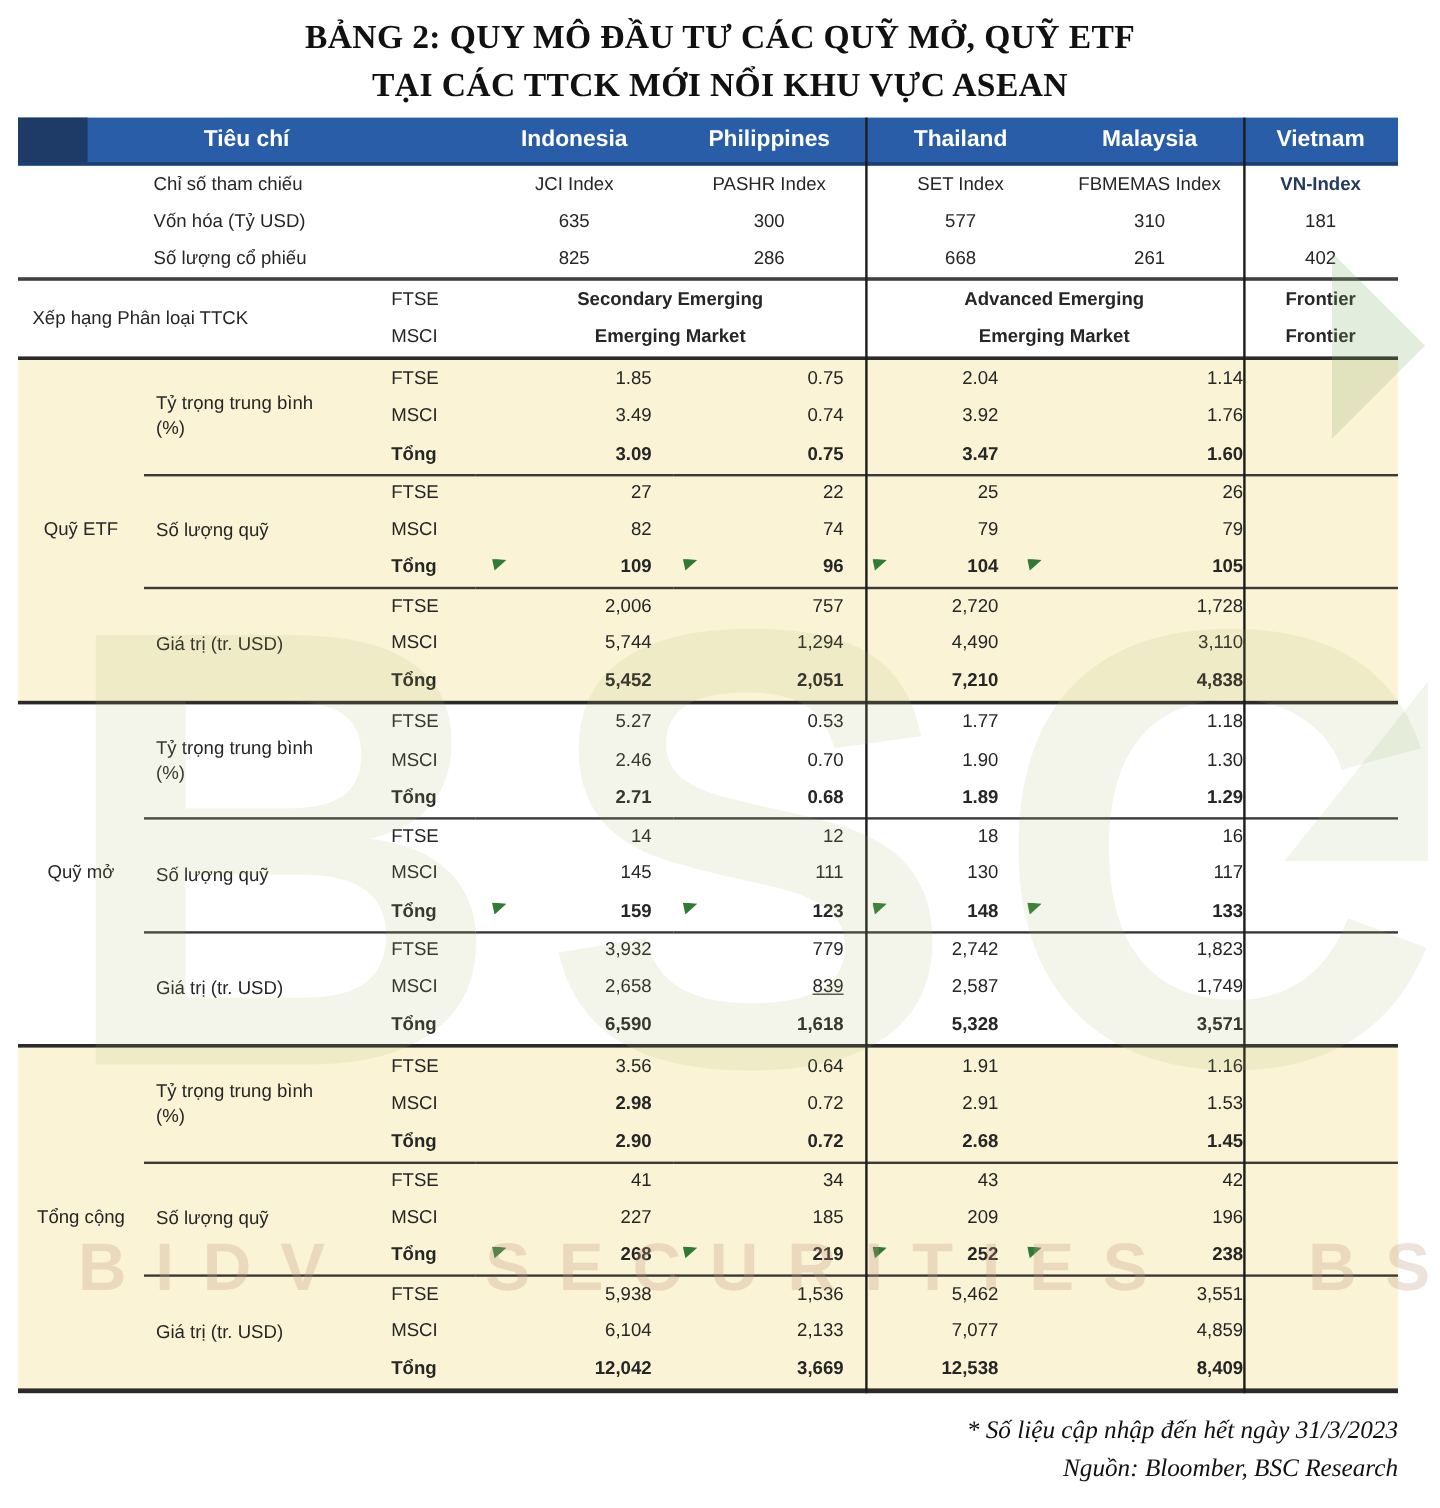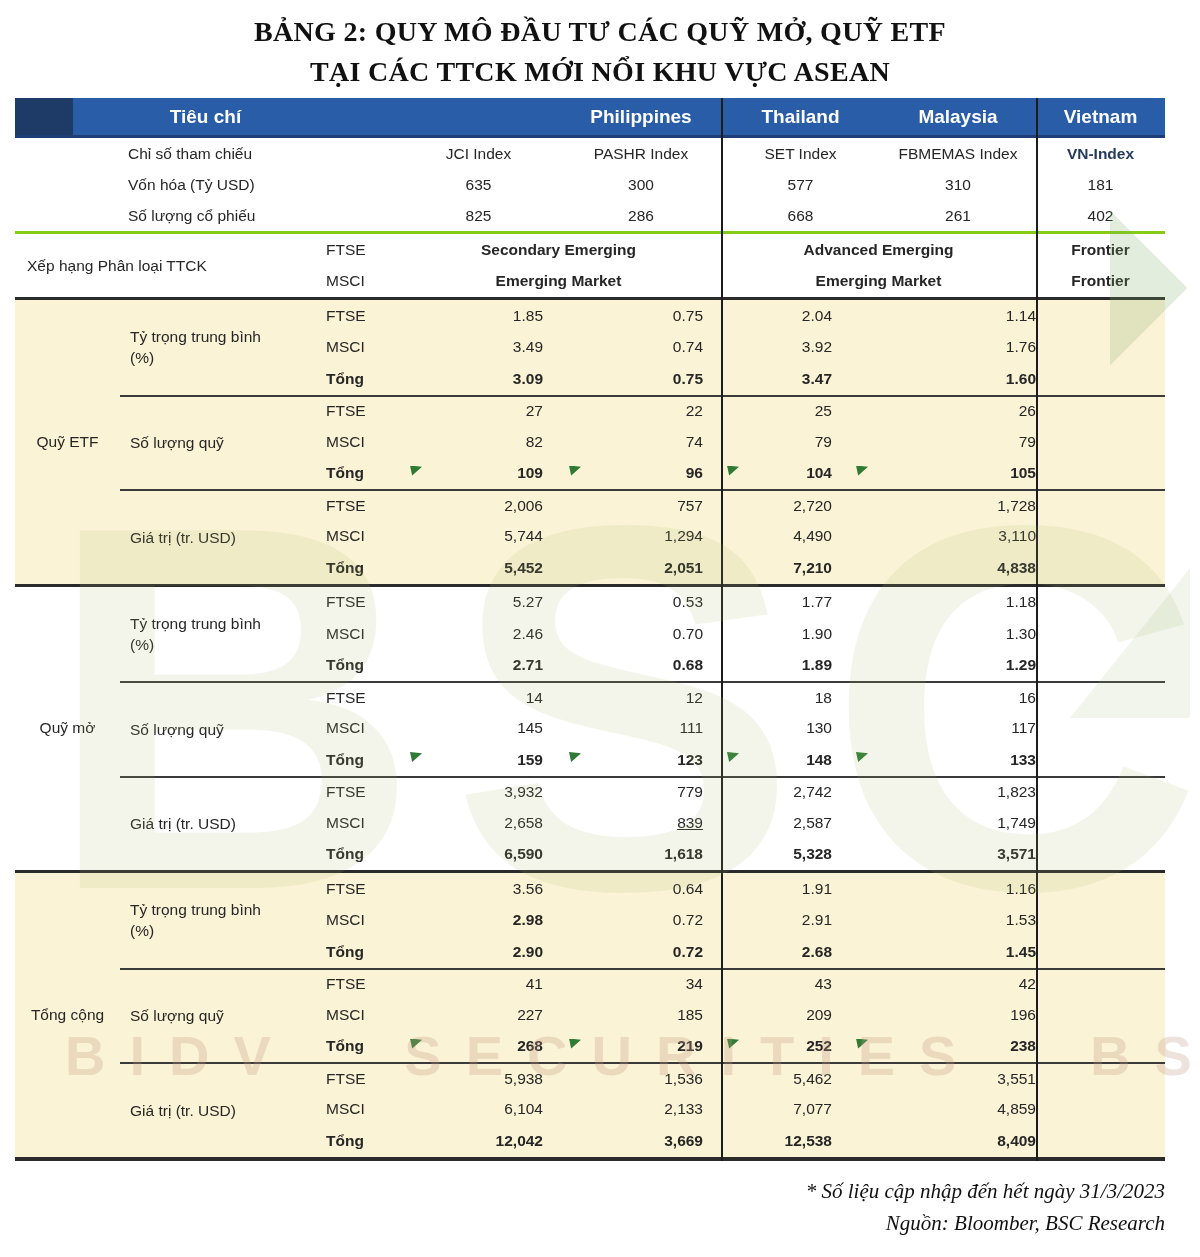--- a/index.html
+++ b/index.html
@@ -23,21 +23,21 @@
   .thead .crit{grid-column:1/4;}
 
   .cell{display:flex;align-items:center;}
   .ctr{justify-content:center;text-align:center;}
   .val{justify-content:flex-end;text-align:right;position:relative;}
   .pr-ind{padding-right:18px;} .pr-phi{padding-right:18px;}
   .pr-tha{padding-right:48px;} .pr-mal{}
   .bold{font-weight:700;}
 
   
-  .info{border-bottom:3px solid #84cc16;}
+  .info{border-bottom:3px solid #404040;}
   .info .row8{height:31px;}
   .info .lbl{grid-column:1/3;padding-left:113px;}
   .vnindex{font-weight:700;color:#243a5e;}
 
   
   .rank-block{border-bottom:3px solid #2b2b2b;}
   .rank-block .row8{grid-auto-rows:31.5px;}
   .rk-main{grid-column:1/3;grid-row:1/3;padding-left:12px;}
   .rk-val{font-weight:700;justify-content:center;text-align:center;}
   .span-ip{grid-column:4/6;} .span-tm{grid-column:6/8;}
@@ -85,20 +85,21 @@
   <div class="title">
     <div>BẢNG 2: QUY MÔ ĐẦU TƯ CÁC QUỸ MỞ, QUỸ ETF</div>
     <div>TẠI CÁC TTCK MỚI NỔI KHU VỰC ASEAN</div>
   </div>
 
   <div class="tbl">
 
     <div class="thead row8">
       <div class="darkedge"></div>
       <div class="cell crit">Tiêu chí</div>
+      <div class="cell" style="grid-column:4">Indonesia</div>
       <div class="cell" style="grid-column:5">Philippines</div>
       <div class="cell" style="grid-column:6">Thailand</div>
       <div class="cell" style="grid-column:7">Malaysia</div>
       <div class="cell" style="grid-column:8">Vietnam</div>
     </div>
 
     <div class="info">
       <div class="row8">
         <div class="cell lbl">Chỉ số tham chiếu</div>
         <div class="cell ctr" style="grid-column:4">JCI Index</div>

